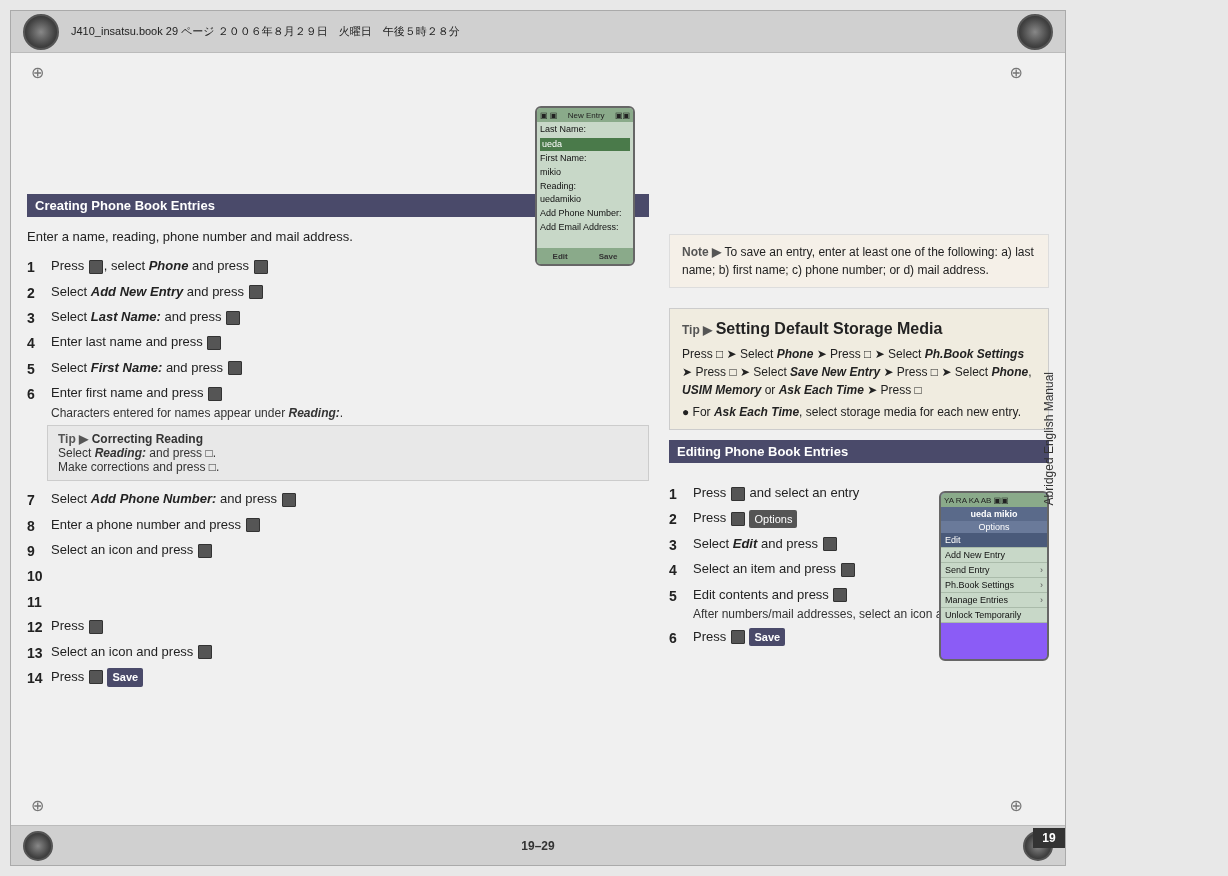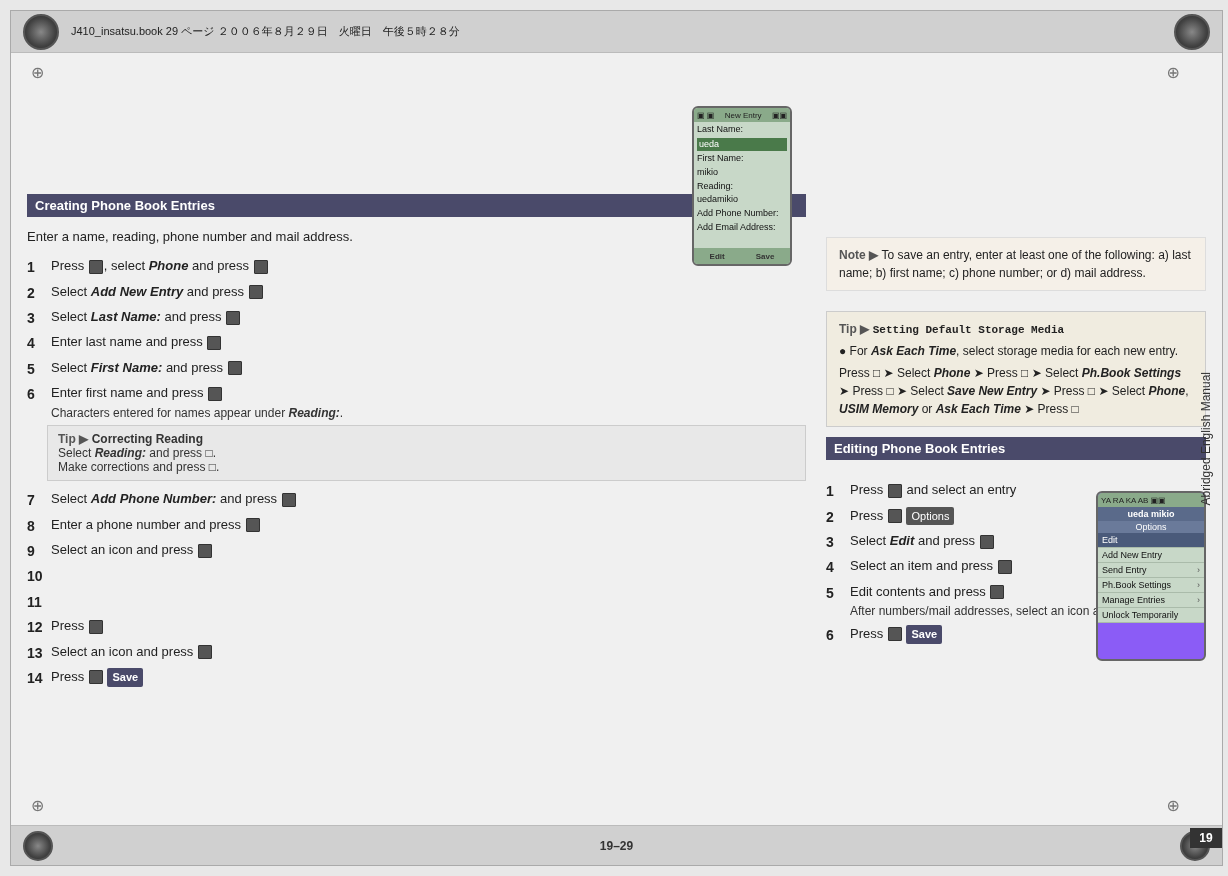--- a/index.html
+++ b/index.html
@@ -9,21 +9,21 @@
       background: #e8e8e8;
       font-family: Arial, sans-serif;
       font-size: 13px;
       overflow: hidden;
       position: relative;
     }
 
     .page-outer {
       position: absolute;
       top: 10px; left: 10px;
-      width: 1213px;
+      width: 1056px;
       height: 856px;
       background: #f0f0f0;
       border: 1px solid #aaa;
     }
 
     
     .header-bar {
       background: #d0d0d0;
       height: 42px;
       display: flex;
@@ -524,27 +524,27 @@
     <div class="right-col">
 
       <div class="note-box">
         <span class="note-label">Note ▶ </span>
         <span>To save an entry, enter at least one of the following: a) last name; b) first name; c) phone number; or d) mail address.</span>
       </div>
 
       <div class="tip-box-right">
         <div>
           <span class="tip-label">Tip ▶ </span>
-          <span style="font-weight:bold; font-size:11px;font-family:Liberation Mono, monospace;">Setting Default Storage Media</span>
+          <span style="font-weight:bold; font-size:16px;">Setting Default Storage Media</span>
+        </div>
+        <div style="margin-top:4px; font-size:12px; line-height:1.5;">
+          Press □ ➤ Select <span class="italic-bold">Phone</span> ➤ Press □ ➤ Select <span class="italic-bold">Ph.Book Settings</span> ➤ Press □ ➤ Select <span class="italic-bold">Save New Entry</span> ➤ Press □ ➤ Select <span class="italic-bold">Phone</span>, <span class="italic-bold">USIM Memory</span> or <span class="italic-bold">Ask Each Time</span> ➤ Press □
         </div>
         <div style="margin-top:4px; font-size:12px; line-height:1.5;">
           ● For <span class="italic-bold">Ask Each Time</span>, select storage media for each new entry.
-        </div>
-        <div style="margin-top:4px; font-size:12px; line-height:1.5;">
-          Press □ ➤ Select <span class="italic-bold">Phone</span> ➤ Press □ ➤ Select <span class="italic-bold">Ph.Book Settings</span> ➤ Press □ ➤ Select <span class="italic-bold">Save New Entry</span> ➤ Press □ ➤ Select <span class="italic-bold">Phone</span>, <span class="italic-bold">USIM Memory</span> or <span class="italic-bold">Ask Each Time</span> ➤ Press □
         </div>
       </div>
 
       <div class="section-header">
         <span>Editing Phone Book Entries</span>
       </div>
 
       <div class="steps-list">
 
         <div class="step-item">

